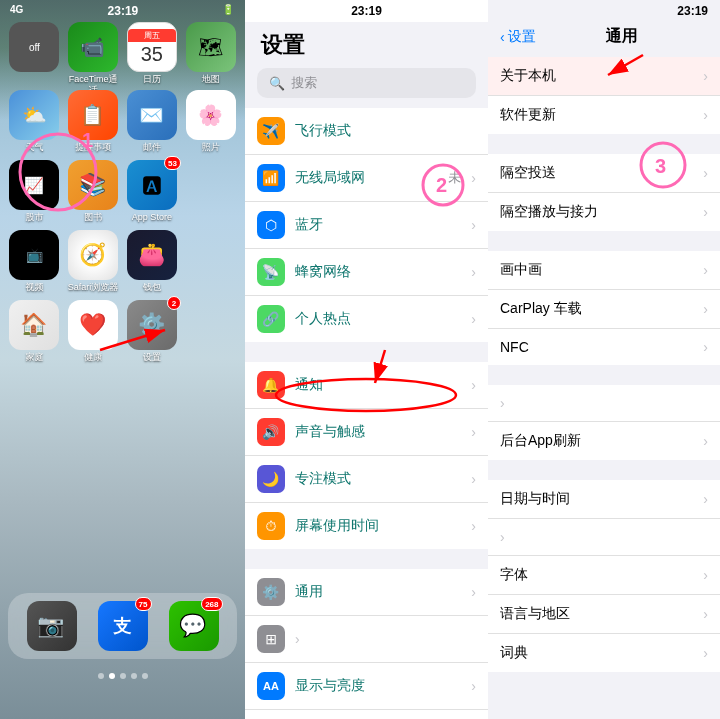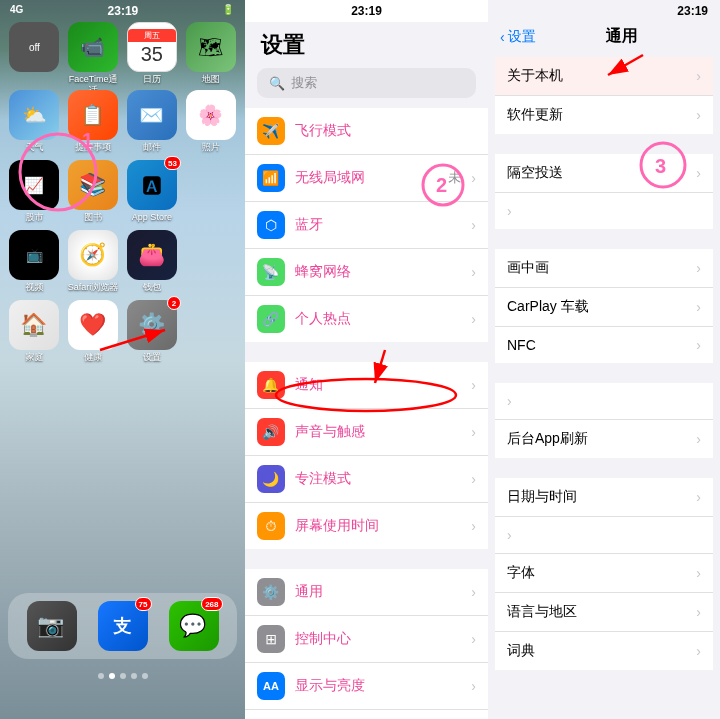--- a/index.html
+++ b/index.html
@@ -186,21 +186,21 @@
       display: flex;
       align-items: center;
       justify-content: center;
       font-size: 14px;
       flex-shrink: 0;
       color: white;
     }
     .settings-item-text {
       flex: 1;
       font-size: 14px;
-      color: #ec4899;
+      color: #0f766e;
     }
     .settings-item-value {
       font-size: 13px;
       color: #8e8e93;
     }
     .settings-chevron {
       color: #c7c7cc;
       font-size: 14px;
     }
 
@@ -233,21 +233,21 @@
       flex: 1;
       text-align: center;
       font-size: 16px;
       font-weight: 600;
     }
     .general-list {
       flex: 1;
       overflow: hidden;
     }
     .general-section {
-      margin: 6px 7px;
+      margin: 6px 0;
     }
     .general-item {
       background: white;
       display: flex;
       align-items: center;
       padding: 10px 12px;
       border-bottom: 0.5px solid #e0e0e0;
       font-size: 14px;
     }
     .general-item:last-child { border-bottom: none; }
@@ -486,21 +486,20 @@
     <div class="section-separator"></div>
 
     <div class="settings-section">
       <div class="settings-item" style="position:relative;">
         <div class="settings-icon" style="background:#8e8e93;">⚙️</div>
         <span class="settings-item-text">通用</span>
         <span class="settings-chevron">›</span>
       </div>
       <div class="settings-item">
         <div class="settings-icon" style="background:#8e8e93;">⊞</div>
-        <span class="settings-item-text">控制中心</span>
         <span class="settings-chevron">›</span>
       </div>
       <div class="settings-item">
         <div class="settings-icon" style="background:#007aff; font-size:11px; font-weight:bold;">AA</div>
         <span class="settings-item-text">显示与亮度</span>
         <span class="settings-chevron">›</span>
       </div>
       <div class="settings-item">
         
         
@@ -554,20 +553,21 @@
     </div>
 
     <div class="section-separator"></div>
 
     <div class="general-section">
       <div class="general-item">
         <span class="general-item-text">隔空投送</span>
         <span class="general-item-chevron">›</span>
       </div>
       <div class="general-item">
+        <span class="general-item-text">隔空播放与接力</span>
         <span class="general-item-chevron">›</span>
       </div>
     </div>
 
     <div class="section-separator"></div>
 
     <div class="general-section">
       <div class="general-item">
         <span class="general-item-text">画中画</span>
         <span class="general-item-chevron">›</span>

